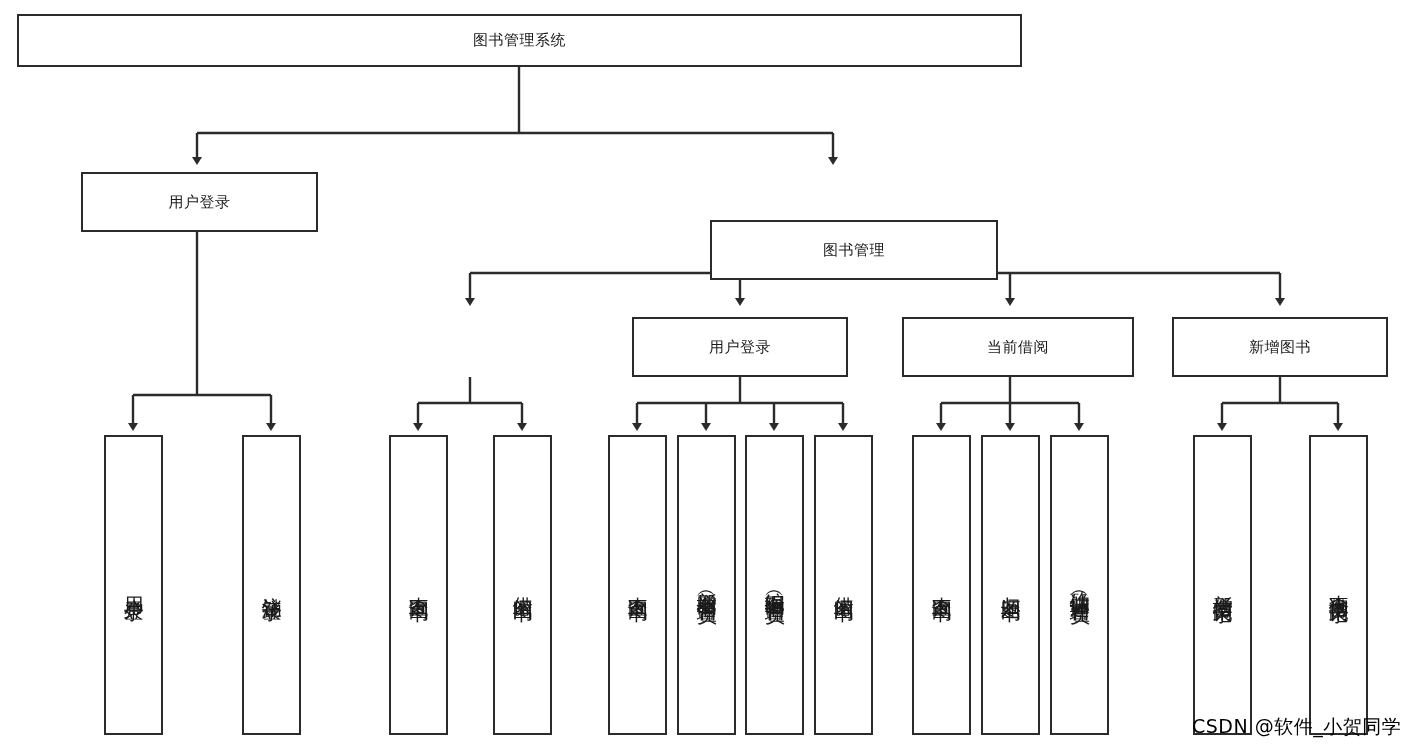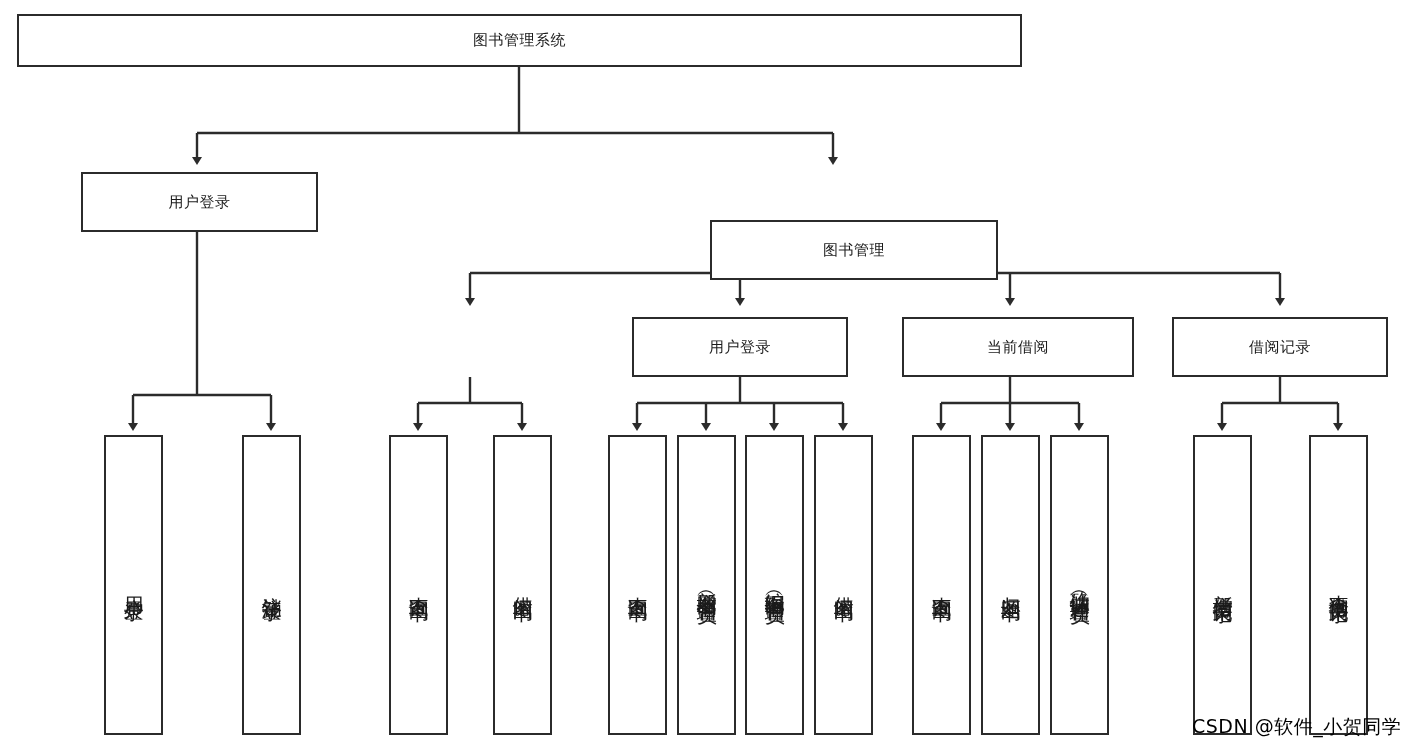--- a/index.html
+++ b/index.html
@@ -123,21 +123,21 @@
     <span>图书管理</span>
   </div>
 
   <div class="node h" style="left:632px; top:317px; width:216px; height:60px;">
     <span>用户登录</span>
   </div>
   <div class="node h" style="left:902px; top:317px; width:232px; height:60px;">
     <span>当前借阅</span>
   </div>
   <div class="node h" style="left:1172px; top:317px; width:216px; height:60px;">
-    <span>借阅记录</span>
+    <span>新增图书</span>
   </div>
 
   <div class="node v" style="left:104px; top:435px; width:59px; height:300px;">
     <span class="vtext">用户登录</span>
   </div>
   <div class="node v" style="left:242px; top:435px; width:59px; height:300px;">
     <span class="vtext">注销登录</span>
   </div>
 
   <div class="node v" style="left:389px; top:435px; width:59px; height:300px;">

